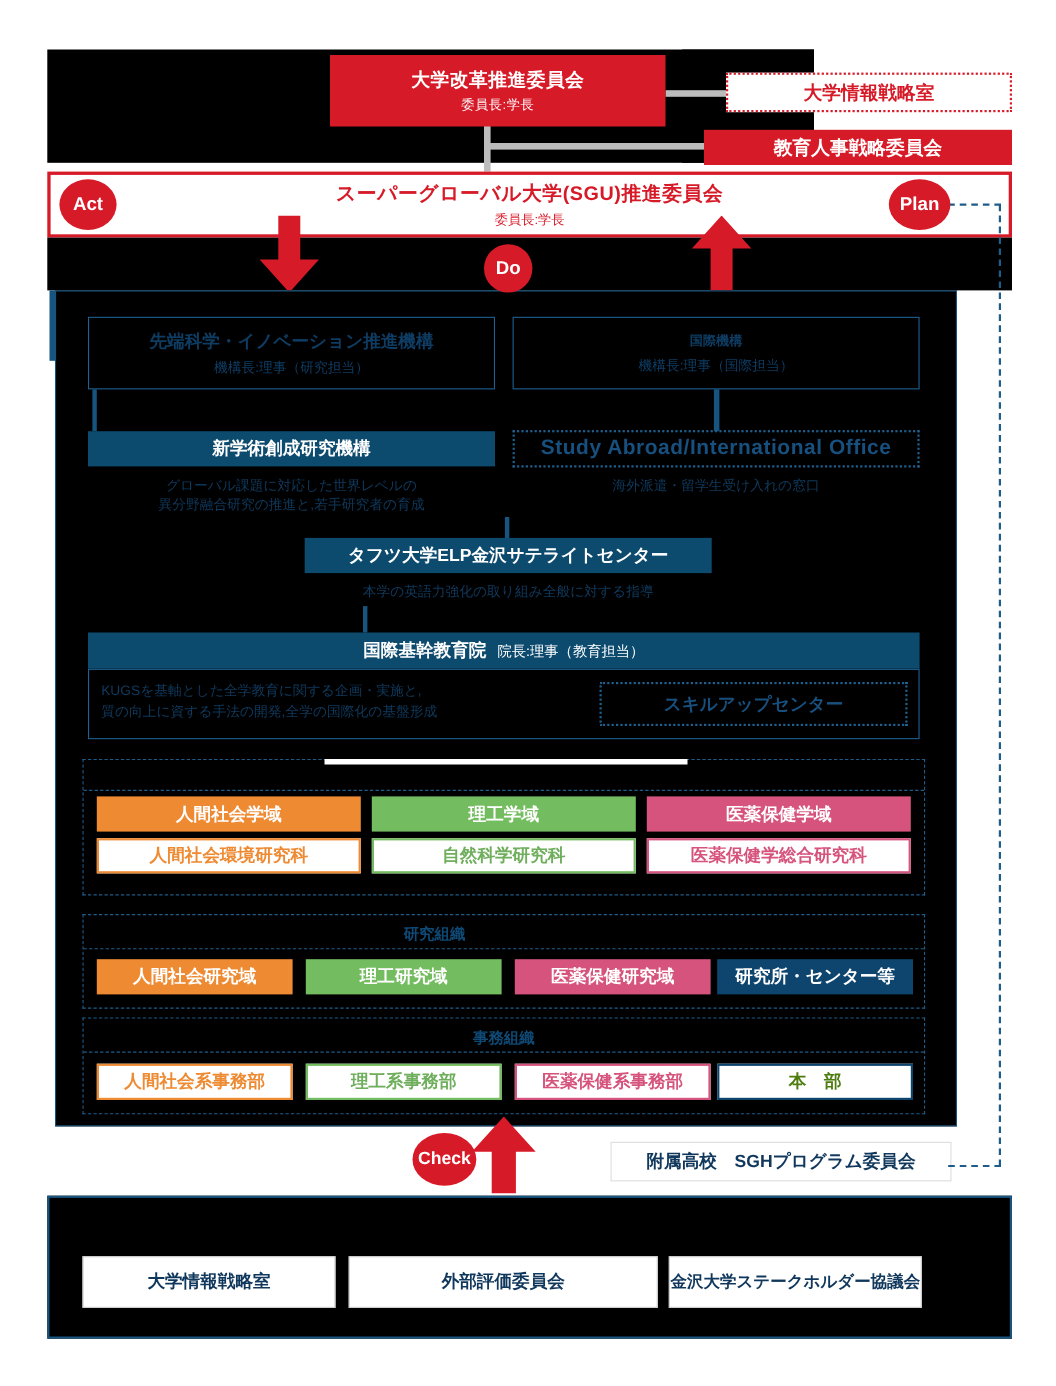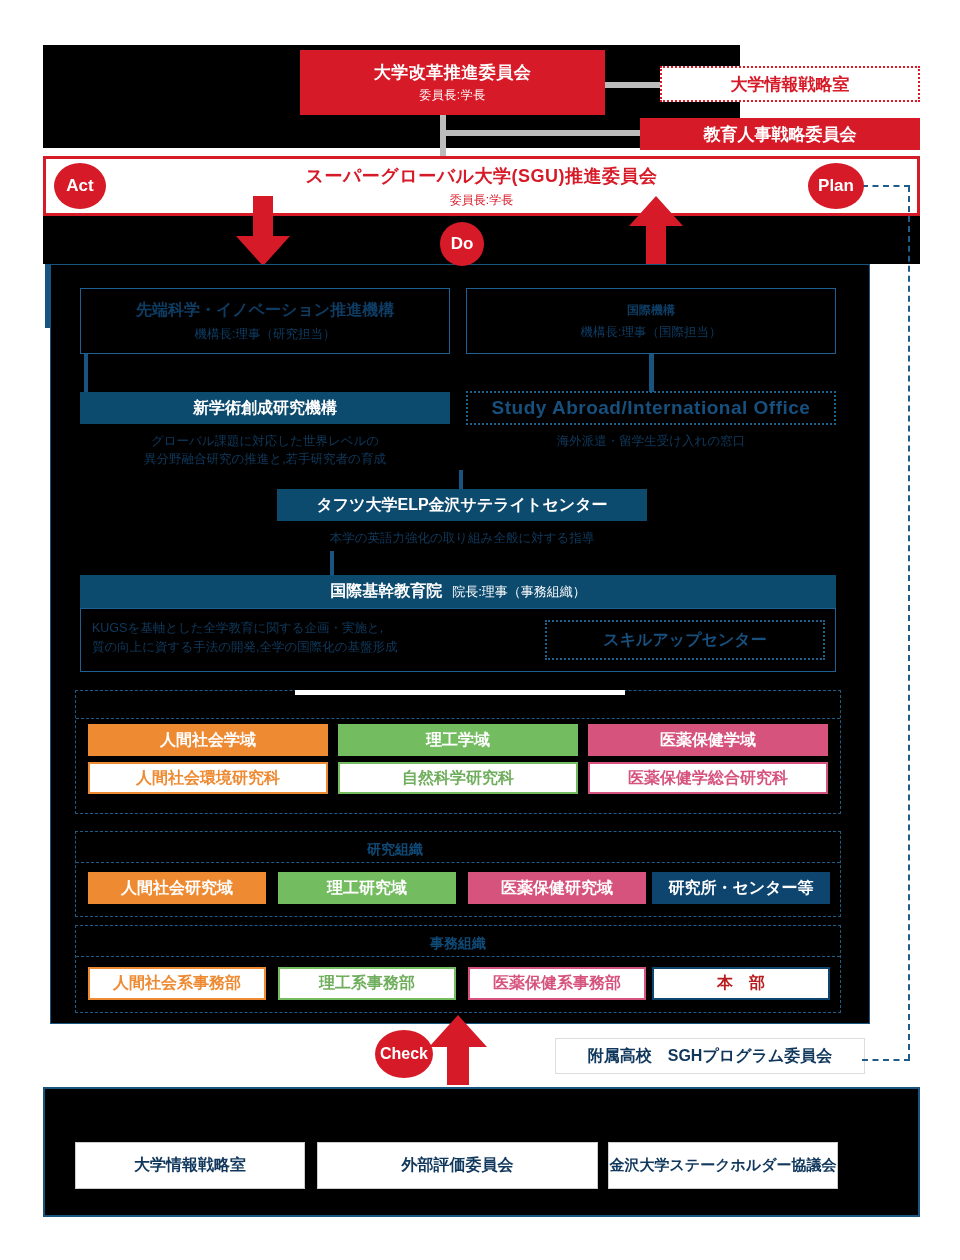--- a/index.html
+++ b/index.html
@@ -101,21 +101,21 @@
 
   
   .fill-orange{background:#EE8A32;color:#ffffff;font-weight:bold;}
   .fill-green {background:#74BC60;color:#ffffff;font-weight:bold;}
   .fill-pink  {background:#D6537E;color:#ffffff;font-weight:bold;}
   .fill-navy  {background:#0E456E;color:#ffffff;font-weight:bold;}
 
   .out-orange{background:#ffffff;border:2px solid #EE8A32;color:#EE8A32;font-weight:bold;}
   .out-green {background:#ffffff;border:2px solid #74BC60;color:#6FAE5C;font-weight:bold;}
   .out-pink  {background:#ffffff;border:2px solid #D6537E;color:#D6537E;font-weight:bold;}
-  .out-navy  {background:#ffffff;border:2px solid #0E456E;color:#b91c1c;font-weight:bold;}
+  .out-navy  {background:#ffffff;border:2px solid #0E456E;color:#4d7c0f;font-weight:bold;}
 
   .white-plain{background:#ffffff;color:#10375C;font-weight:bold;}
 
   
   .bottom-frame{border:2px solid #17547F;background:#000000;}
 
   .dash-v{border-left:2px dashed #1E5C8A;}
   .dash-h{border-top:2px dashed #1E5C8A;}
 
   .whitestrip{background:#ffffff;}
@@ -210,21 +210,21 @@
 
   <div class="abs navy-fill ctr" style="left:277px;top:489px;width:370px;height:32px;font-size:16px;">
     <span>タフツ大学ELP金沢サテライトセンター</span>
   </div>
   <div class="abs navy-note" style="left:237px;top:529px;width:450px;">本学の英語力強化の取り組み全般に対する指導</div>
 
   <div class="abs navy-line" style="left:330px;top:551px;width:4px;height:24px;"></div>
 
   <div class="abs navy-fill ctr" style="left:80px;top:575px;width:756px;height:33px;font-size:16px;">
     <span>国際基幹教育院</span>
-    <span style="font-weight:normal;font-size:13px;margin-left:10px;">院長:理事（事務組織）</span>
+    <span style="font-weight:normal;font-size:13px;margin-left:10px;">院長:理事（教育担当）</span>
   </div>
 
   <div class="abs kugs-box" style="left:80px;top:608px;width:756px;height:64px;"></div>
   <div class="abs navy-note" style="left:92px;top:619px;width:430px;text-align:left;white-space:pre-line;line-height:1.5;">KUGSを基軸とした全学教育に関する企画・実施と,
 質の向上に資する手法の開発,全学の国際化の基盤形成</div>
   <div class="abs navy-dotted ctr" style="left:545px;top:620px;width:280px;height:40px;font-size:16px;">
     <span>スキルアップセンター</span>
   </div>
 
   <div class="abs group-dash" style="left:75px;top:690px;width:766px;height:124px;"></div>

